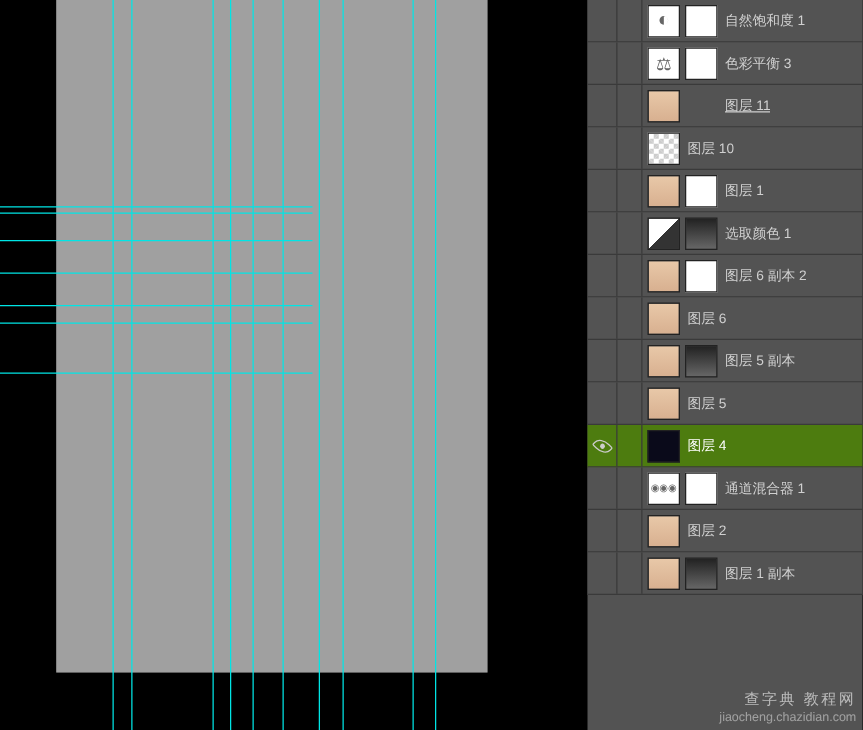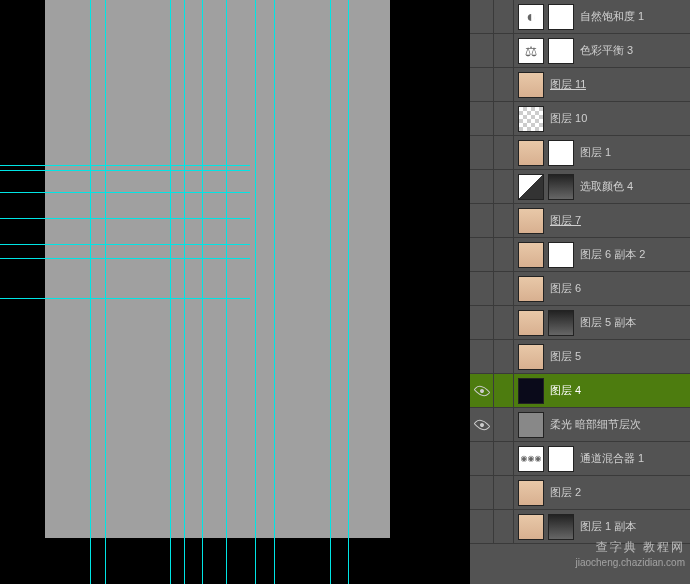--- a/index.html
+++ b/index.html
@@ -30,23 +30,23 @@
 .thumb.adj-vibrance::before { content: "◐"; font-size: 16px; color: #666; }
 .thumb.adj-balance::before { content: "⚖"; font-size: 14px; color: #666; }
 .thumb.adj-selcolor { background: linear-gradient(135deg,#fff 50%,#333 50%); }
 .thumb.adj-mixer::before { content: "◉◉◉"; font-size: 8px; color: #666; }
 .thumb.dark { background: #0a0a1a; }
 .thumb.gray { background: #888; }
 .thumb.portrait { background: linear-gradient(#e8c8a8,#d8b090); }
 .thumb.bw { background: linear-gradient(#222,#666); }
 
 .layer-name { color: #d0d0d0; font-size: 11px; padding-left: 6px; white-space: nowrap; overflow: hidden; }
-.layer-name.underline { text-decoration: underline; }
-
-.watermark { position: absolute; right: 5px; bottom: 15px; color: rgba(255,255,255,0.6); font-size: 12px; text-align: right; line-height: 1.3; }
+.layer-name.underline { text-decoration: underline; margin-left: 30px; }
+
+.watermark { position: absolute; right: 5px; bottom: 3px; color: rgba(255,255,255,0.6); font-size: 12px; text-align: right; line-height: 1.3; }
 .watermark .cn { letter-spacing: 2px; }
 .watermark .en { font-size: 10px; color: rgba(255,255,255,0.45); }
 </style>
 </head>
 <body>
 
 <div class="canvas-area">
   <div class="artboard"></div>
   <div class="artboard-overlay"></div>
   <div id="guides-container">
@@ -115,29 +115,21 @@
         </div>
         <div class="layer-name">图层 1</div>
       </div>
       <div class="layer-row">
         <div class="vis-col"></div>
         <div class="link-col"></div>
         <div class="thumbs">
           <div class="thumb adj-selcolor"></div>
           <div class="thumb bw"></div>
         </div>
-        <div class="layer-name">选取颜色 4</div>
-      </div>
-      <div class="layer-row">
-        <div class="vis-col"></div>
-        <div class="link-col"></div>
-        <div class="thumbs">
-          <div class="thumb portrait"></div>
-        </div>
-        <div class="layer-name underline">图层 7</div>
+        <div class="layer-name">选取颜色 1</div>
       </div>
       <div class="layer-row">
         <div class="vis-col"></div>
         <div class="link-col"></div>
         <div class="thumbs">
           <div class="thumb portrait"></div>
           <div class="thumb mask"></div>
         </div>
         <div class="layer-name">图层 6 副本 2</div>
       </div>
@@ -168,30 +160,20 @@
       </div>
       <div class="layer-row selected">
         <div class="vis-col">
           <div class="eye"></div>
         </div>
         <div class="link-col"></div>
         <div class="thumbs">
           <div class="thumb dark"></div>
         </div>
         <div class="layer-name">图层 4</div>
-      </div>
-      <div class="layer-row">
-        <div class="vis-col">
-          <div class="eye"></div>
-        </div>
-        <div class="link-col"></div>
-        <div class="thumbs">
-          <div class="thumb gray"></div>
-        </div>
-        <div class="layer-name">柔光 暗部细节层次</div>
       </div>
       <div class="layer-row">
         <div class="vis-col"></div>
         <div class="link-col"></div>
         <div class="thumbs">
           <div class="thumb adj-mixer"></div>
           <div class="thumb mask"></div>
         </div>
         <div class="layer-name">通道混合器 1</div>
       </div>

